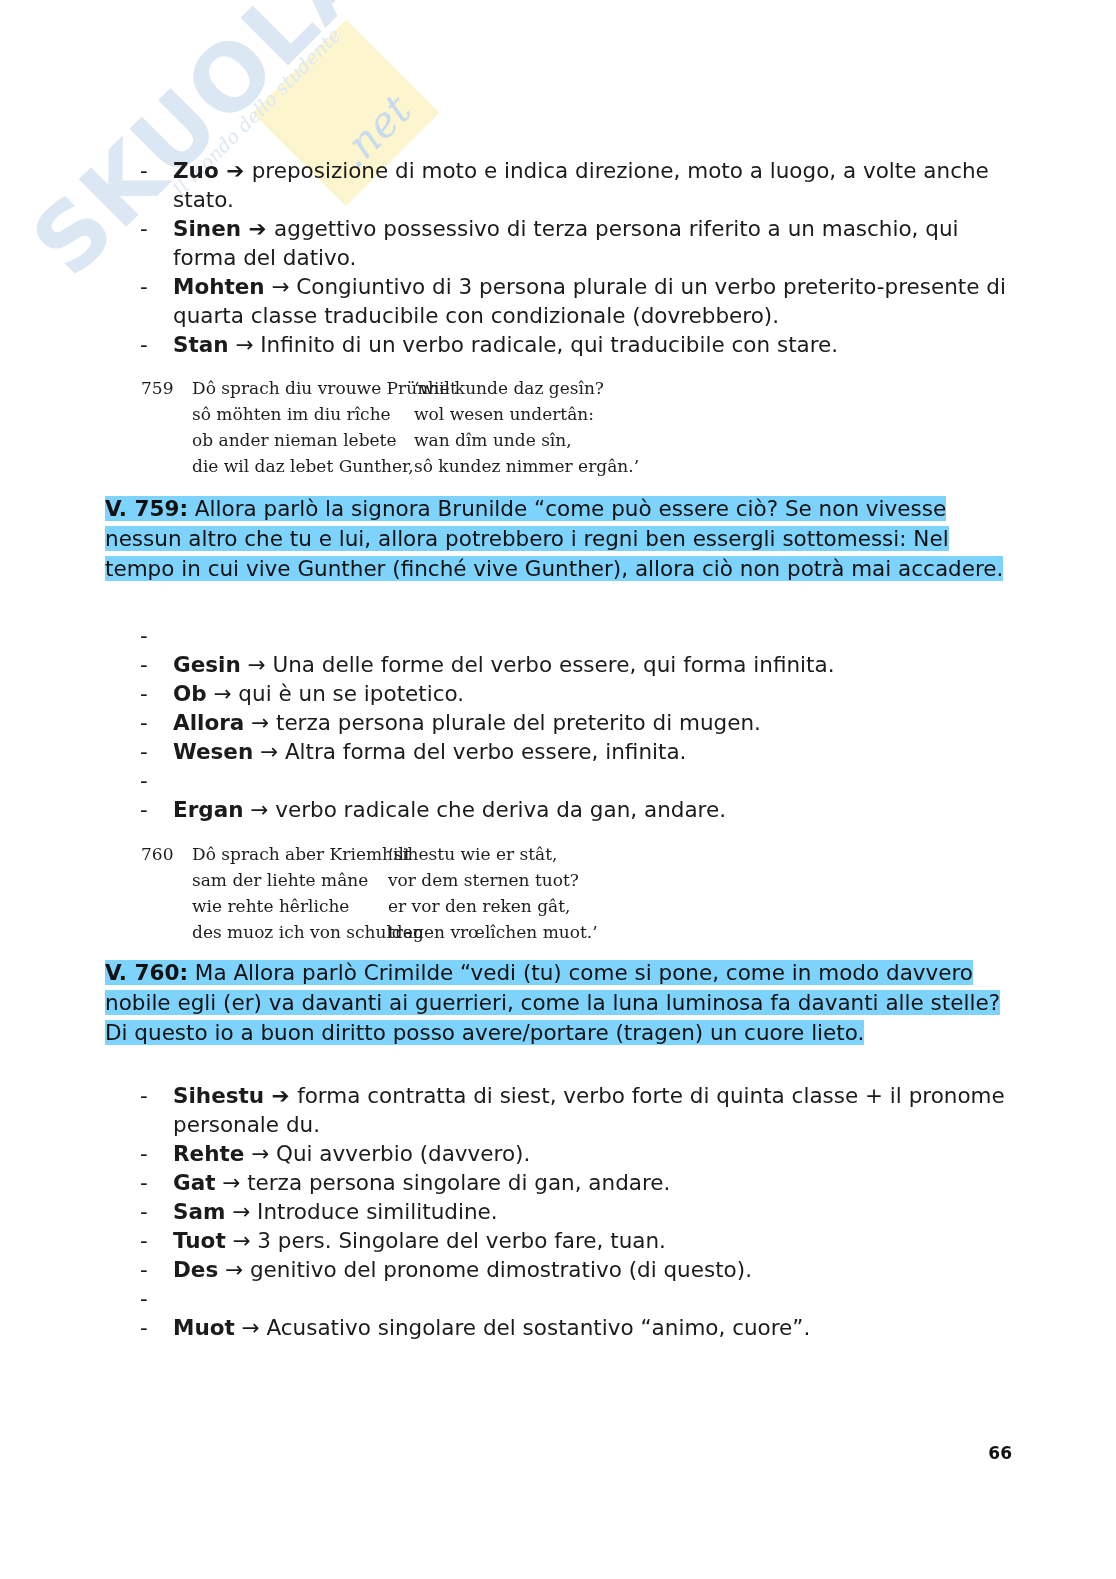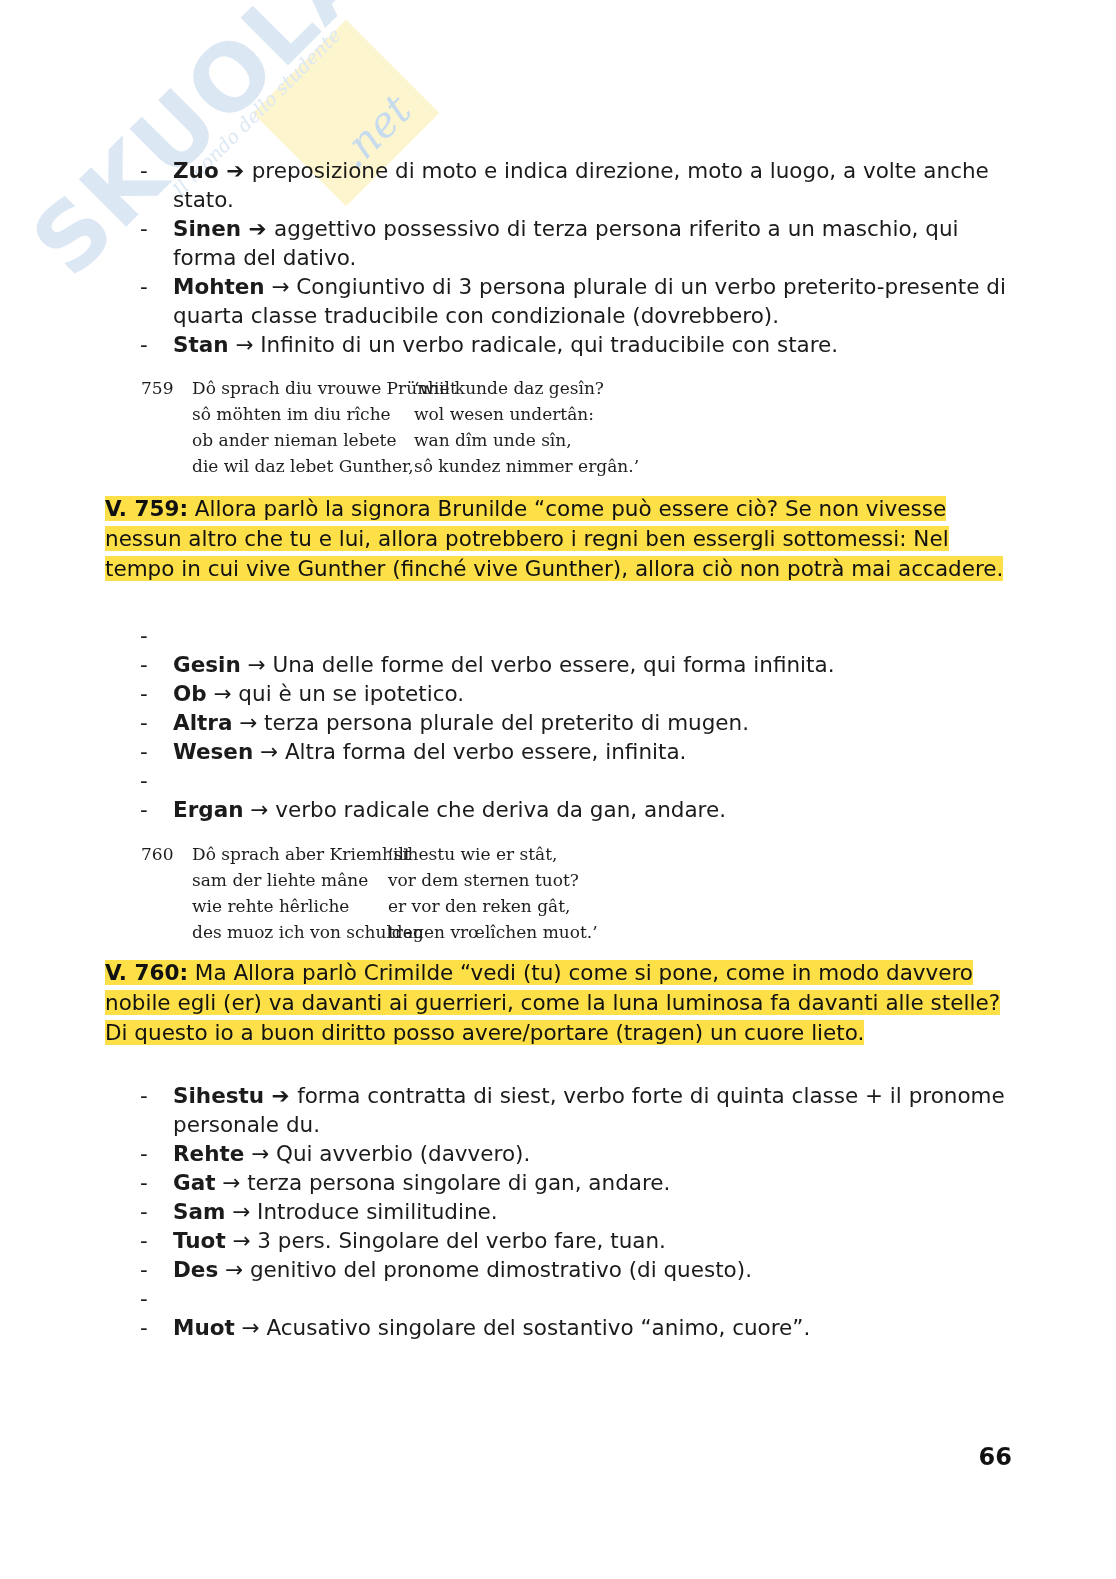--- a/index.html
+++ b/index.html
@@ -150,34 +150,34 @@
   
   .trans {
     position: absolute;
     left: 105px;
     width: 906px;
     font-size: 21.5px;
     line-height: 30px;
     color: #111111;
   }
   .trans .hl {
-    background: #fde047;
+    background: #7dd3fc;
     box-decoration-break: clone;
     -webkit-box-decoration-break: clone;
   }
   .trans-label {
     font-weight: bold;
   }
 
   
   .page-number {
     position: absolute;
     right: 104px;
     top: 1443px;
-    font-size: 24px;
+    font-size: 17px;
     font-weight: bold;
     color: #111111;
   }
 </style>
 </head>
 <body>
 
 <div class="page">
 
   <div class="watermark">
@@ -231,21 +231,21 @@
         <div class="bullet-row">
           <span class="bullet-dash">-</span>
           <span class="bullet-body"><span class="bullet-term">Gesin</span><span class="arrow"> → </span><span>Una delle forme del verbo essere, qui forma infinita.</span></span>
         </div>
         <div class="bullet-row">
           <span class="bullet-dash">-</span>
           <span class="bullet-body"><span class="bullet-term">Ob</span><span class="arrow"> → </span><span>qui è un se ipotetico.</span></span>
         </div>
         <div class="bullet-row">
           <span class="bullet-dash">-</span>
-          <span class="bullet-body"><span class="bullet-term">Altra</span><span class="arrow"> → </span><span>terza persona plurale del preterito di mugen.</span></span>
+          <span class="bullet-body"><span class="bullet-term">Allora</span><span class="arrow"> → </span><span>terza persona plurale del preterito di mugen.</span></span>
         </div>
         <div class="bullet-row">
           <span class="bullet-dash">-</span>
           <span class="bullet-body"><span class="bullet-term">Wesen</span><span class="arrow"> → </span><span>Altra forma del verbo essere, infinita.</span></span>
         </div>
         <div class="bullet-row">
           <span class="bullet-dash">-</span>
         </div>
         <div class="bullet-row">
           <span class="bullet-dash">-</span>

